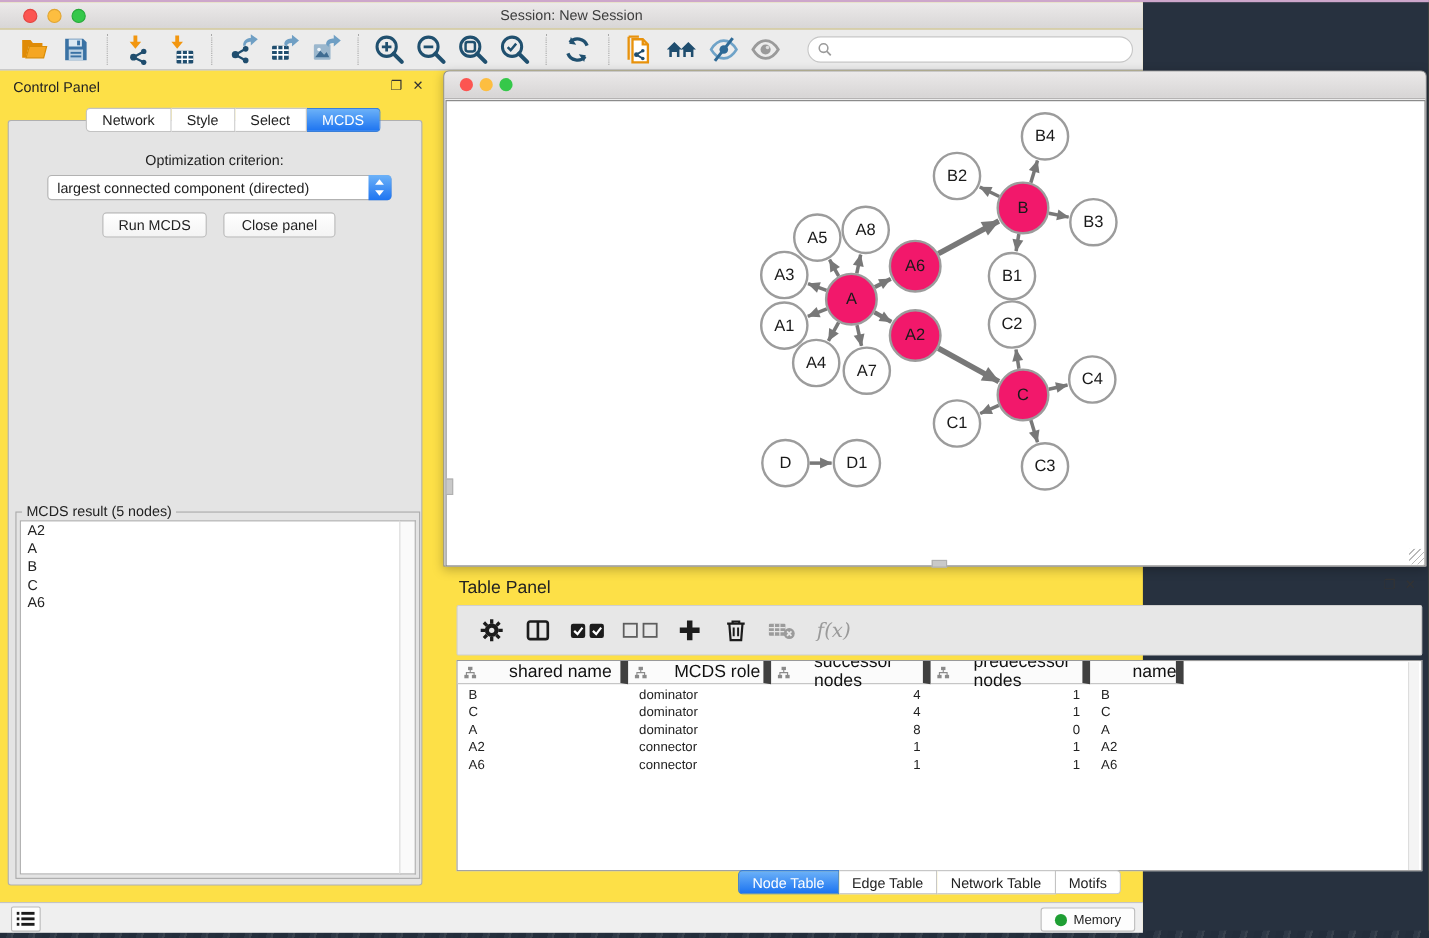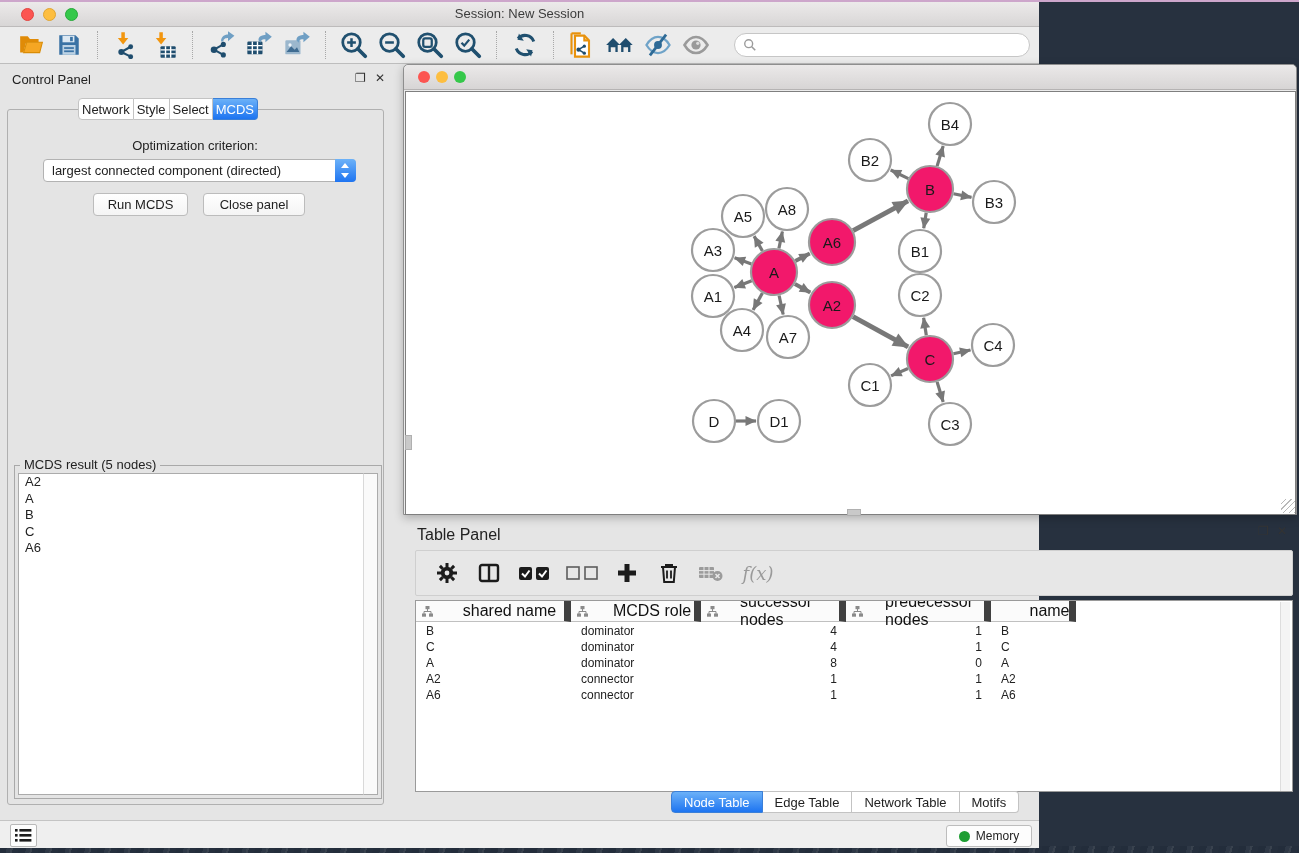--- a/index.html
+++ b/index.html
@@ -7,21 +7,21 @@
   body { font-family:"Liberation Sans","DejaVu Sans",sans-serif; font-size:13px; color:#222;
          background:#27313F; overflow:hidden; }
   .screen { position:absolute; top:0; left:0; width:1299px; height:853px; }
 
   
   .desktop-top { position:absolute; left:0; top:0; width:1299px; height:2px; background:#cda6cb; }
   .desktop-bottom { position:absolute; left:0; top:846px; width:1299px; height:7px;
      background:repeating-linear-gradient(105deg,#232d3b 0 7px,#2e3846 7px 11px,#39424e 11px 13px,#252f3d 13px 19px); }
 
   
-  .app { position:absolute; left:0; top:2px; width:1039px; height:844px; background:#e5e5e5; }
+  .app { position:absolute; left:0; top:2px; width:1039px; height:844px; background:#fde047; }
 
   
   .titlebar { position:absolute; left:0; top:0; width:100%; height:25px;
     background:linear-gradient(#eceaea,#d8d6d6); border-bottom:1px solid #bdbbbb; }
   .titlebar .title { position:absolute; left:0; right:0; top:4px; text-align:center; color:#3c3c3c; font-size:13px; }
   .tl { position:absolute; top:6px; width:13px; height:13px; border-radius:50%; }
   .tl.red { left:21px; background:#fc5551; border:1px solid #e24440; }
   .tl.yellow { left:43px; background:#fdbe40; border:1px solid #e0a532; }
   .tl.green { left:65px; background:#35c84a; border:1px solid #27a93a; }
 
@@ -37,21 +37,21 @@
     font-family:"Liberation Sans",sans-serif; }
 
   
   .cp-title { position:absolute; left:12px; top:70px; font-size:13px; color:#222;text-align:right; }
   .panel-ctl { position:absolute; font-weight:bold; color:#333; font-size:12px; cursor:default; }
   .cp-body { position:absolute; left:7px; top:107px; width:377px; height:696px; background:#e4e4e4;
     border:1px solid #b0b0b0; border-radius:3px; }
   .seg { position:absolute; display:flex; height:22px; z-index:5; }
   .seg-cp { left:78px; top:96px; }
   .seg .s { background:#fff; border:1px solid #c3c3c3; border-left:none; display:flex; align-items:center;
-    justify-content:center; font-size:13px; color:#222; padding:0 3px; }
+    justify-content:center; font-size:13px; color:#222; padding:0 14px; }
   .seg .s:first-child { border-left:1px solid #c3c3c3; border-radius:4px 0 0 4px; }
   .seg .s:last-child { border-radius:0 4px 4px 0; }
   .seg .s.sel { background:linear-gradient(#6bb1f8,#1d74f1); border-color:#3a7fd8; color:#fff; }
 
   .opt-label { position:absolute; left:0; width:390px; top:136px; text-align:center; font-size:13px; }
   .mcds-select { position:absolute; left:43px; top:157px; width:313px; height:23px; background:#fff;
     border:1px solid #b2b2b2; border-radius:4px; display:flex; align-items:center; }
   .mcds-select .val { flex:1; padding-left:8px; font-size:13px; white-space:nowrap; overflow:hidden; }
   .mcds-select .step { width:21px; height:23px; margin:-1px -1px 0 0; border-radius:0 4px 4px 0;
     background:linear-gradient(#6db2f8,#1e74f1); position:relative; }

